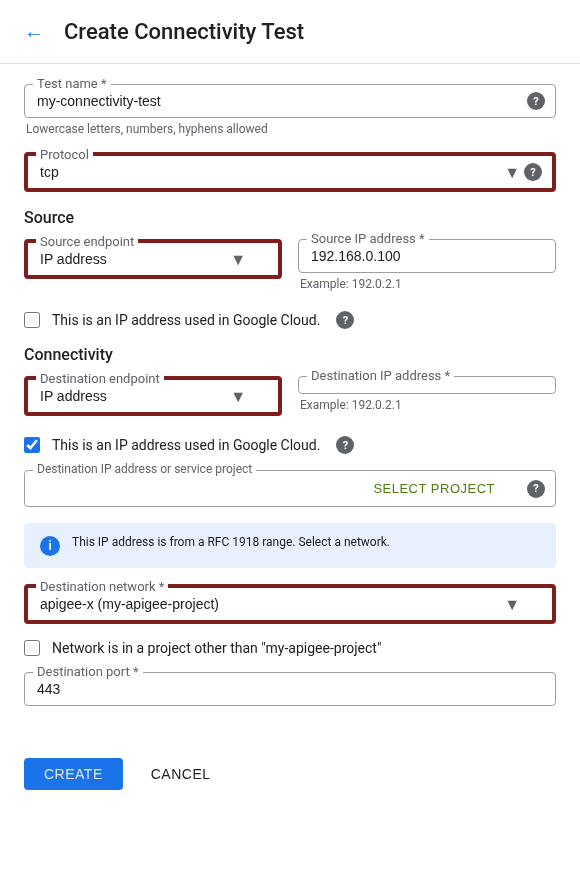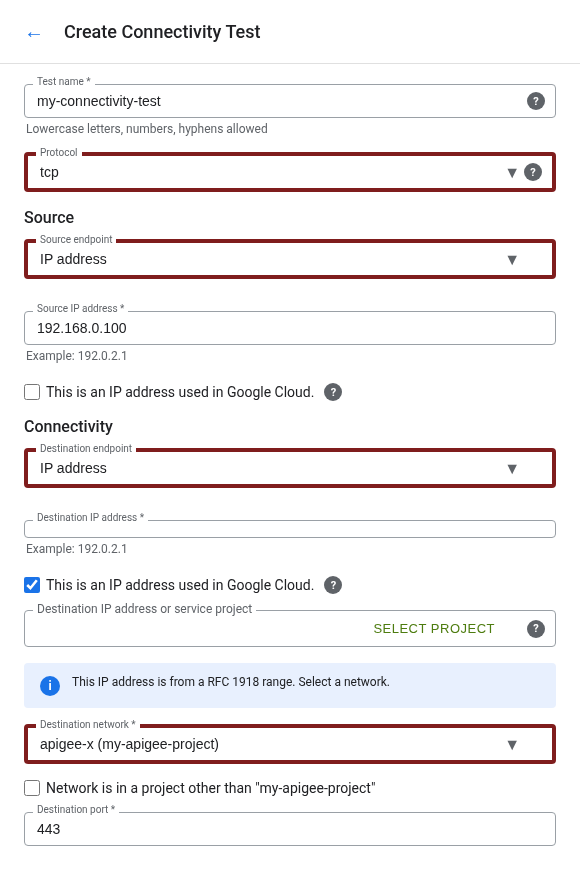--- a/index.html
+++ b/index.html
@@ -25,21 +25,21 @@
       margin-right: 16px;
       font-size: 20px;
       display: flex;
       align-items: center;
       background: none;
       border: none;
       padding: 4px;
     }
 
     .page-title {
-      font-size: 18px;
+      font-size: 22px;
       font-weight: 500;
       color: #202124;
     }
 
     .content {
       padding: 20px 24px;
     }
 
     .form-group {
       margin-bottom: 16px;
@@ -52,21 +52,21 @@
       border-radius: 4px;
       padding: 8px 36px 8px 12px;
     }
 
     .field-label {
       position: absolute;
       top: -9px;
       left: 8px;
       background: #fff;
       padding: 0 4px;
-      font-size: 10px;
+      font-size: 13px;
       color: #5f6368;
     }
 
     .field-label.required::after {
       content: ' *';
     }
 
     .field-input {
       width: 100%;
       border: none;
@@ -135,35 +135,34 @@
       font-size: 16px;
       font-weight: 500;
       color: #202124;
       margin-bottom: 12px;
       margin-top: 8px;
     }
 
     .two-col {
       display: flex;
       gap: 16px;
-      flex-direction: column;
     }
 
     .col-left {
       flex: 1;
     }
 
     .col-right {
       flex: 1;
     }
 
     .checkbox-row {
       display: flex;
       align-items: center;
-      gap: 6px;
+      gap: 12px;
       margin-bottom: 16px;
       margin-top: 4px;
     }
 
     .checkbox-input {
       width: 16px;
       height: 16px;
       cursor: pointer;
       flex-shrink: 0;
       accent-color: #1a73e8;
@@ -272,21 +271,21 @@
 
     .footer-buttons {
       display: flex;
       align-items: center;
       gap: 8px;
       padding: 16px 24px 24px;
     }
 
     .btn-create {
       background: #1a73e8;
-      color: #000000;
+      color: #e5e5e5;
       border: none;
       border-radius: 4px;
       padding: 8px 20px;
       font-size: 14px;
       font-weight: 500;
       letter-spacing: 0.5px;
       text-transform: uppercase;
       cursor: pointer;
     }
 
@@ -432,13 +431,14 @@
     <div class="field-wrapper">
       <span class="field-label required">Destination port</span>
       <input class="field-input" type="text" value="443" style="">
     </div>
   </div>
 
 </div>
 
 <div class="footer-buttons">
   <button class="btn-create">CREATE</button>
+  <button class="btn-cancel">CANCEL</button>
 </div>
 
 </body></html>

